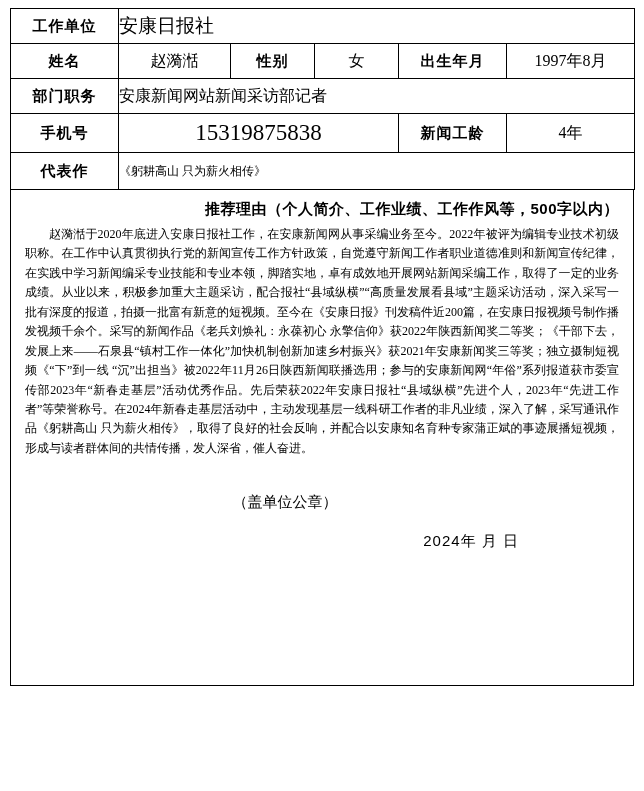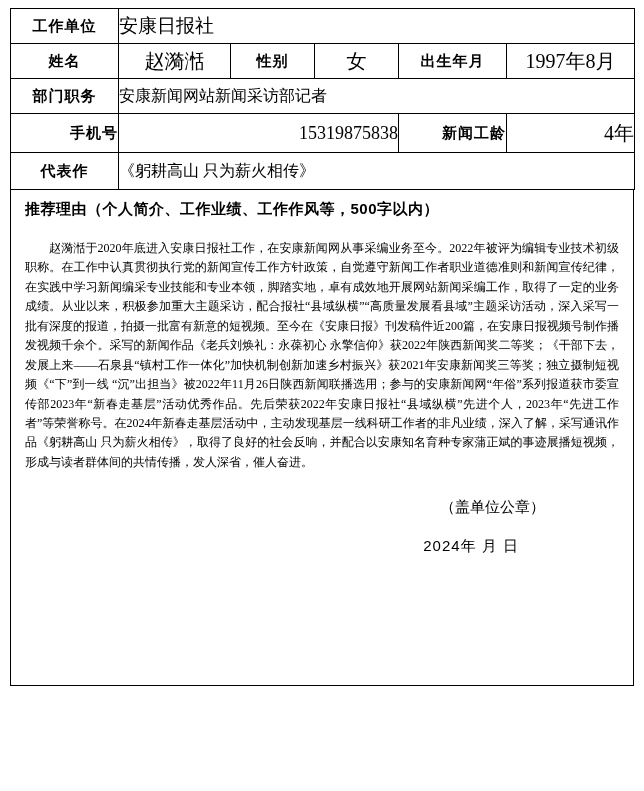--- a/index.html
+++ b/index.html
@@ -38,73 +38,74 @@
     letter-spacing: 1px;
     font-family: "Liberation Sans", "DejaVu Sans", sans-serif;
     padding: 9px 2px;
   }
   .val {
     font-size: 16px;
     padding: 9px 12px;
     font-family: "Liberation Serif", "DejaVu Serif", serif;
   }
   .val-c {
-    font-size: 20px;
+    font-size: 16px;
     text-align: center;
     padding: 9px 4px;
     font-family: "Liberation Serif", "DejaVu Serif", serif;
   }
   .row-unit td { height: 34px; }
   .row-name td { height: 34px; margin-left: 12px; }
   .row-dept td { height: 34px; }
-  .row-phone td { height: 38px; text-align: right; }
+  .row-phone td { height: 38px; }
   .row-work td { height: 36px; }
 
   .unit-val {
     font-size: 19px;
     padding-left: 14px;
     margin-left: 12px;
   }
   .phone-val {
-    font-size: 18px;
+    font-size: 23px;
     text-align: center;
   }
   .rep-val {
-    font-size: 16px;
+    font-size: 12px;
     padding-left: 14px;
   }
 
   
   .reason-wrap {
     width: 624px;
     border: 1px solid #000;
     border-top: none;
     box-sizing: border-box;
     padding: 10px 14px 8px 14px;
     min-height: 496px;
     position: relative;
   }
   .reason-title {
     font-size: 15px;
     font-weight: bold;
     font-family: "Liberation Sans", "DejaVu Sans", sans-serif;
     letter-spacing: 0.5px;
-    margin-bottom: 20px;
+    margin-bottom: 6px;
+    text-align: right;
   }
   .reason-body {
     font-size: 12px;
     line-height: 1.62;
     text-align: justify;
     text-justify: inter-ideograph;
     text-indent: 2em;
     font-family: "Liberation Serif", "DejaVu Serif", serif;
   }
   .seal {
-    margin-top: 26px;
-    text-align: right;
+    margin-top: 35px;
+    text-align: center;
     padding-right: 74px;
     font-size: 15px;
     font-family: "Liberation Sans", "DejaVu Sans", sans-serif;
   }
   .datestamp {
     margin-top: 20px;
     text-align: right;
     padding-right: 100px;
     font-size: 15px;
     letter-spacing: 1px;

